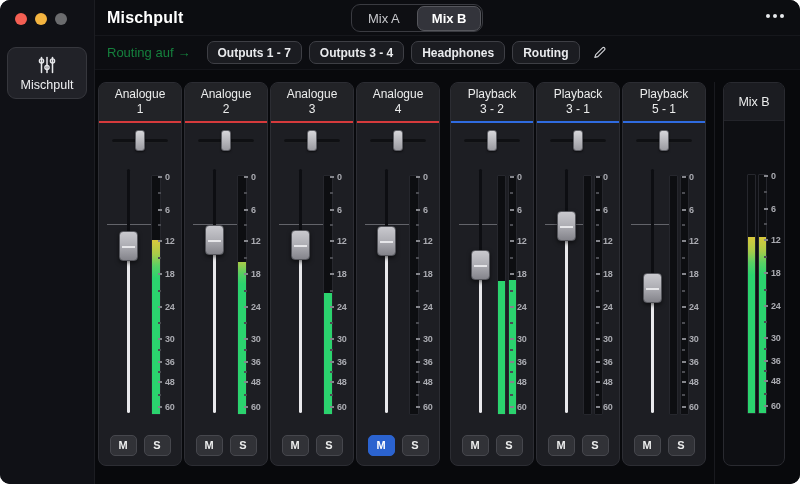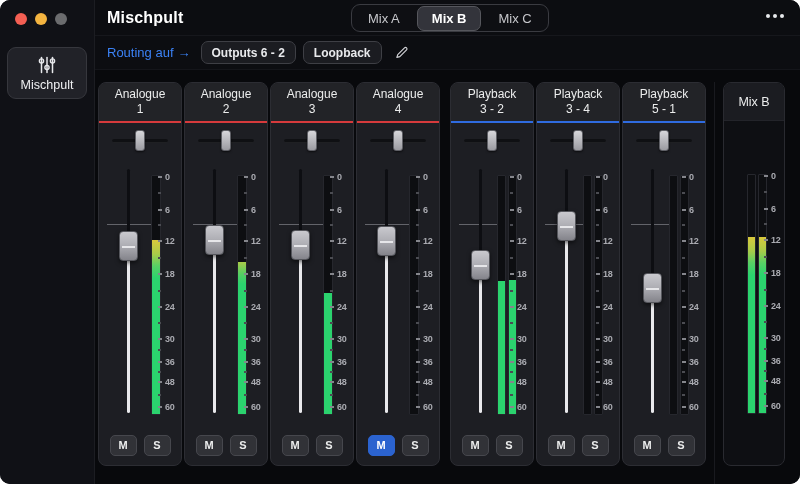--- a/index.html
+++ b/index.html
@@ -27,21 +27,21 @@
   .main { flex:1; display:flex; flex-direction:column; min-width:0; }
   .titlebar { height:36px; flex:none; background:#0c0d11; position:relative; display:flex; align-items:center; border-bottom:1px solid #16171c; }
   .title { font-size:16px; font-weight:bold; color:#ffffff; padding-left:12px; letter-spacing:.2px; }
   .tab-group { position:absolute; left:256px; top:4px; height:28px; display:flex; align-items:center; border:1px solid #3a3b41; border-radius:9px; background:#0e0f13; }
   .tab { padding:4px 14px; font-size:13px; color:#c6c7cb; border-radius:7px; margin:1px; border:1px solid transparent; white-space:nowrap; }
   .tab.selected { background:#33343b; color:#ffffff; border-color:#56575d; font-weight:bold; }
   .more-icon { position:absolute; right:16px; top:14px; display:flex; gap:3px; }
   .more-icon i { width:4px; height:4px; border-radius:50%; background:#e8e9ec; }
   
   .routing { height:34px; flex:none; background:#0c0d11; display:flex; align-items:center; gap:7px; padding-left:12px; border-bottom:1px solid #14151a; }
-  .routing-label { font-size:13px; color:#3b82f6; margin-right:3px; white-space:nowrap; }
+  .routing-label { font-size:13px; color:#15803d; margin-right:9px; white-space:nowrap; }
   .routing-label .arrow { margin-left:4px; }
   .chip { height:23px; padding:0 10px; display:flex; align-items:center; background:#1b1c21; border:1px solid #3e3f45; border-radius:7px; color:#e9eaed; font-size:12px; font-weight:bold; white-space:nowrap; }
   .pencil-icon { margin-left:5px; display:flex; }
   
   .mixer { flex:1; background:#08090c; display:flex; padding:12px 0 0 3px; }
   .strips { display:flex; gap:2px; align-items:flex-start; }
   .strip { width:84px; height:384px; background:#1d1e23; border:1px solid #2c2d33; border-radius:8px; display:flex; flex-direction:column; overflow:hidden; flex:none; }
   .strip.group-start { margin-left:8px; }
   .strip-header { height:38px; flex:none; background:#222327; text-align:center; font-size:12px; color:#eceded; padding-top:4px; line-height:15px; }
   .accent { height:2px; flex:none; }
@@ -110,33 +110,34 @@
     </div>
   </div>
 
   <div class="main">
 
     <div class="titlebar">
       <span class="title">Mischpult</span>
       <div class="tab-group">
         <span class="tab">Mix A</span>
         <span class="tab selected">Mix B</span>
-        <span class="tab">Mix C</span>
       </div>
       <span class="more-icon">
           <i></i>
           <i></i>
           <i></i>
         </span>
     </div>
 
     <div class="routing">
       <span class="routing-label"><span>Routing auf</span><span class="arrow">→</span></span>
-      <span class="chip">Outputs 6 - 2</span>
-      <span class="chip">Loopback</span>
+      <span class="chip">Outputs 1 - 7</span>
+      <span class="chip">Outputs 3 - 4</span>
+      <span class="chip">Headphones</span>
+      <span class="chip">Routing</span>
       <span class="pencil-icon">
         <svg width="15" height="15" viewBox="0 0 16 16">
           <path d="M3 13.2 L4 10.2 L11.2 3 a1.55 1.55 0 0 1 2.2 2.2 L6.2 12.4 z" fill="none" stroke="#d6d7db" stroke-width="1.2" stroke-linejoin="round"></path>
         </svg>
       </span>
     </div>
 
     <div class="mixer">
       <div class="strips">
           <div class="strip">
@@ -391,21 +392,21 @@
                 <span class="tick-minor" style="top: 82.1%;"></span>
                 <span class="tick-minor" style="top: 91.5%;"></span>
               </div>
             </div>
             <div class="ms-row">
               <div class="msbtn">M</div>
               <div class="msbtn">S</div>
             </div>
           </div>
           <div class="strip">
-            <div class="strip-header"><span>Playback</span><br><span>3 - 4</span></div>
+            <div class="strip-header"><span>Playback</span><br><span>3 - 1</span></div>
             <div class="accent" style="background: rgb(47, 107, 224);"></div>
             <div class="pan-row">
               <div class="pan-track"></div>
               <div class="pan-handle" style="left: 50%;"></div>
             </div>
             <div class="fm-row">
               <div class="unity-mark"></div>
               <div class="fader-track-dark"></div>
               <div class="fader-track-white" style="top: 25%;"></div>
               <div class="fader-handle" style="top: calc(25% - 15px);"></div>

